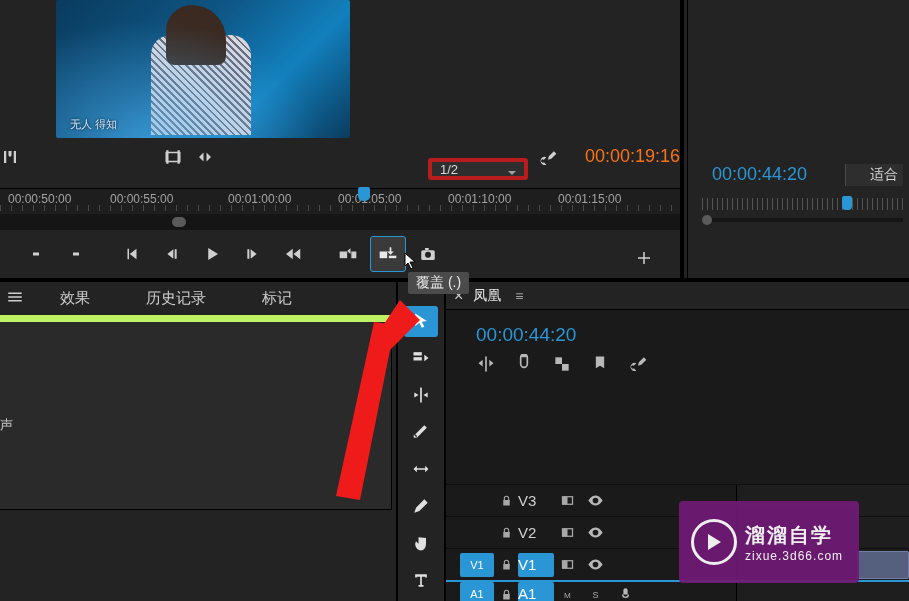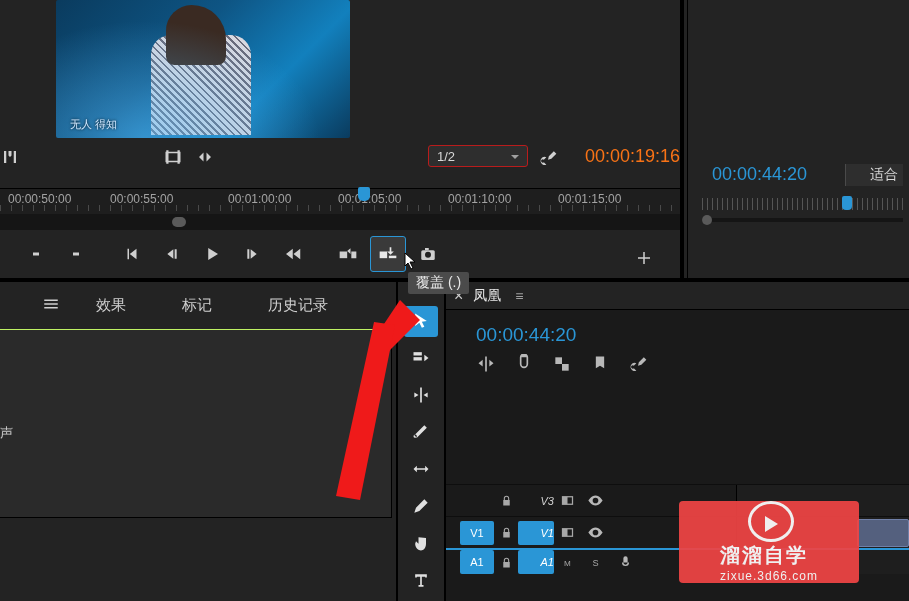--- a/index.html
+++ b/index.html
@@ -12,21 +12,21 @@
 .singer-hair { position: absolute; left: 110px; top: 5px; width: 60px; height: 60px; background: #3a2a22; border-radius: 30px 40px 10px 10px; }
 .stage-light { position: absolute; left: 0; top: 0; width: 100%; height: 100%; background: radial-gradient(ellipse at 30% 100%, rgba(90,190,255,0.5) 0%, transparent 60%); }
 .caption { position: absolute; left: 14px; bottom: 6px; font-size: 11px; color: #d0e8ff; text-shadow: 0 0 3px #000; }
 .icon { width: 18px; height: 18px; display: inline-flex; align-items: center; justify-content: center; fill: #cfcfcf; cursor: pointer; }
 .icon svg { width: 100%; height: 100%; }
 
 .btn-mark-in { position: absolute; left: 1px; top: 148px; }
 .btn-frame-icon { position: absolute; left: 164px; top: 148px; }
 .btn-frame-hold { position: absolute; left: 196px; top: 148px; }
 
-.zoom-dropdown { position: absolute; right: 184px; top: 145px; width: 100px; height: 22px; background: #2e2e2e; border: 1px solid #b91c1c; border-radius: 3px; display: flex; align-items: center; padding: 0 8px; font-size: 13px; color: #d8d8d8; }
+.zoom-dropdown { position: absolute; right: 184px; top: 158px; width: 100px; height: 22px; background: #2e2e2e; border: 4px solid #b91c1c; border-radius: 3px; display: flex; align-items: center; padding: 0 8px; font-size: 13px; color: #d8d8d8; }
 .zoom-dropdown::after { content: ""; position: absolute; right: 8px; top: 9px; border: 4px solid transparent; border-top-color: #a0a0a0; }
 
 .wrench-src { position: absolute; right: 154px; top: 148px; fill: #cfcfcf; }
 .source-tc { position: absolute; right: 32px; top: 146px; font-size: 18px; color: #f97316; }
 
 
 .program-area { position: absolute; right: 0; top: 0; width: 222px; height: 290px; background: #232323; border-left: 1px solid #000; }
 .program-tc { position: absolute; left: 24px; top: 164px; font-size: 18px; color: #2a96d6; }
 .fit-label { position: absolute; right: 6px; top: 164px; font-size: 14px; color: #d8d8d8; width: 58px; height: 22px; background: #2e2e2e; border-left: 1px solid #4a4a4a; display: flex; align-items: center; padding-left: 24px; }
 .program-ruler { position: absolute; left: 14px; top: 198px; right: 6px; height: 22px; }
@@ -56,21 +56,21 @@
 .cursor svg polygon { fill: #fff; stroke: #000; stroke-width: 1; }
 
 
 .tooltip { position: absolute; left: 408px; top: 272px; background: #4b4b4b; color: #e8e8e8; font-size: 14px; padding: 2px 8px; border-radius: 2px; z-index: 40; }
 
 
 .hdiv { position: absolute; left: 0; top: 278px; width: 909px; height: 4px; background: #000; }
 
 
 .lower-left { position: absolute; left: 0; top: 282px; width: 392px; bottom: 0; background: #232323; }
-.tabs { height: 48px; display: flex; align-items: center; border-bottom: 1px solid #bef264; justify-content: center; }
+.tabs { height: 40px; display: flex; align-items: center; border-bottom: 7px solid #bef264; }
 .tab-menu-icon { width: 20px; margin: 0 6px; }
 .tab { padding: 0 28px; font-size: 15px; color: #d0d0d0; cursor: pointer; height: 100%; display: flex; align-items: center; }
 .left-body { position: relative; height: calc(100% - 40px); }
 .left-inner { position: absolute; left: 0; top: 0; right: 0; height: 188px; background: #2a2a2a; border-right: 1px solid #000; border-bottom: 1px solid #000; }
 .left-label { position: absolute; left: 0; top: 94px; font-size: 13px; color: #cfcfcf; }
 
 
 .arrow { position: absolute; left: 330px; top: 300px; width: 90px; height: 210px; pointer-events: none; z-index: 30; }
 
 
@@ -97,31 +97,31 @@
 .tl-ruler-red { position: absolute; left: 0; top: 26px; width: 60px; height: 3px; background: #c02020; }
 
 
 .tracks { position: absolute; left: 0; top: 202px; right: 0; bottom: 0; }
 .track-row { height: 32px; display: flex; align-items: center; border-top: 1px solid #0e0e0e; position: relative; }
 .track-row.a1-row { height: 26px; border-top: 2px solid #2a96d6; }
 .track-src { width: 34px; height: 24px; margin-left: 14px; background: #2a96d6; color: #fff; font-size: 11px; display: flex; align-items: center; justify-content: center; border-radius: 2px; }
 .track-src.off { background: transparent; }
 .track-lock { width: 24px; display: flex; justify-content: center; }
 .track-lock svg { width: 13px; height: 13px; fill: #a8a8a8; }
-.track-name { width: 36px; font-size: 11px; color: #d0d0d0; text-align: right; font-style: italic; }
+.track-name { width: 36px; font-size: 15px; color: #d0d0d0; text-align: left; }
 .track-name.sel { background: #2a96d6; color: #fff; height: 24px; line-height: 24px; border-radius: 2px; }
 .track-toggle { width: 26px; display: flex; justify-content: center; }
 .track-toggle svg { width: 15px; height: 15px; fill: #a8a8a8; }
 .track-eye { width: 30px; display: flex; justify-content: center; }
 .track-eye svg { width: 17px; height: 17px; fill: #b8b8b8; }
 .track-body { position: absolute; left: 290px; right: 0; height: 100%; background: #1e1e1e; border-left: 1px solid #000; }
 .clip-v1 { position: absolute; left: 120px; top: 2px; right: 0; height: 28px; background: #54607e; border: 1px solid #7080a8; border-radius: 2px; }
 
 
-.watermark { position: absolute; right: 50px; bottom: 18px; width: 180px; height: 82px; background: #ef4444; border-radius: 4px; display: flex; align-items: center; z-index: 20; opacity: 0.93; flex-direction: column; }
+.watermark { position: absolute; right: 50px; bottom: 18px; width: 180px; height: 82px; background: #701a75; border-radius: 4px; display: flex; align-items: center; z-index: 20; opacity: 0.93; }
 .wm-logo { width: 46px; height: 46px; margin: 0 8px 0 12px; border: 3px solid #fff; border-radius: 50%; position: relative; }
 .wm-logo::before { content: ""; position: absolute; left: 14px; top: 12px; border: 8px solid transparent; border-left: 13px solid #fff; }
 .wm-text { color: #fff; }
 .wm-text-top { font-size: 20px; font-weight: bold; letter-spacing: 2px; }
 .wm-text-bot { font-size: 12px; letter-spacing: 1px; }
 
 .vdiv-src { position: absolute; left: 680px; top: 0; width: 4px; height: 278px; background: #000; }
 </style>
 </head>
 <body>
@@ -269,22 +269,22 @@
 <div class="hdiv"></div>
 
 <div class="lower-left">
   <div class="tabs">
     <span class="tab-menu-icon">
       <svg width="18" height="18" viewBox="0 0 24 24" fill="#cfcfcf">
           <path d="M3 6h18v2H3zM3 11h18v2H3zM3 16h18v2H3z"></path>
         </svg>
     </span>
     <div class="tab">效果</div>
+    <div class="tab">历史记录</div>
     <div class="tab">标记</div>
-    <div class="tab">历史记录</div>
   </div>
   <div class="left-body">
     <div class="left-inner">
       <div class="left-label">声</div>
     </div>
   </div>
 </div>
 
 <svg class="arrow" viewBox="0 0 90 210">
   <defs>
@@ -385,20 +385,41 @@
           </svg>
         </div>
       <div class="track-eye">
           <svg viewBox="0 0 24 24">
             <path d="M12 5C6 5 2 12 2 12s4 7 10 7 10-7 10-7-4-7-10-7zm0 11a4 4 0 1 1 0-8 4 4 0 0 1 0 8z"></path>
           </svg>
         </div>
       <div class="track-body"></div>
     </div>
     <div class="track-row">
+      <div class="track-src off"></div>
+      <div class="track-lock">
+          <svg viewBox="0 0 24 24">
+            <path d="M7 11V8a5 5 0 0 1 10 0v3h1v10H6V11zM9 11h6V8a3 3 0 0 0-6 0z"></path>
+          </svg>
+        </div>
+      <div class="track-name">V2</div>
+      <div class="track-toggle">
+          <svg viewBox="0 0 24 24">
+            <rect x="4" y="6" width="16" height="12" fill="none" stroke="#a8a8a8" stroke-width="2"></rect>
+            <rect x="4" y="6" width="8" height="12"></rect>
+          </svg>
+        </div>
+      <div class="track-eye">
+          <svg viewBox="0 0 24 24">
+            <path d="M12 5C6 5 2 12 2 12s4 7 10 7 10-7 10-7-4-7-10-7zm0 11a4 4 0 1 1 0-8 4 4 0 0 1 0 8z"></path>
+          </svg>
+        </div>
+      <div class="track-body"></div>
+    </div>
+    <div class="track-row">
       <div class="track-src">V1</div>
       <div class="track-lock">
           <svg viewBox="0 0 24 24">
             <path d="M7 11V8a5 5 0 0 1 10 0v3h1v10H6V11zM9 11h6V8a3 3 0 0 0-6 0z"></path>
           </svg>
         </div>
       <div class="track-name sel">V1</div>
       <div class="track-toggle">
           <svg viewBox="0 0 24 24">
             <rect x="4" y="6" width="16" height="12" fill="none" stroke="#a8a8a8" stroke-width="2"></rect>

